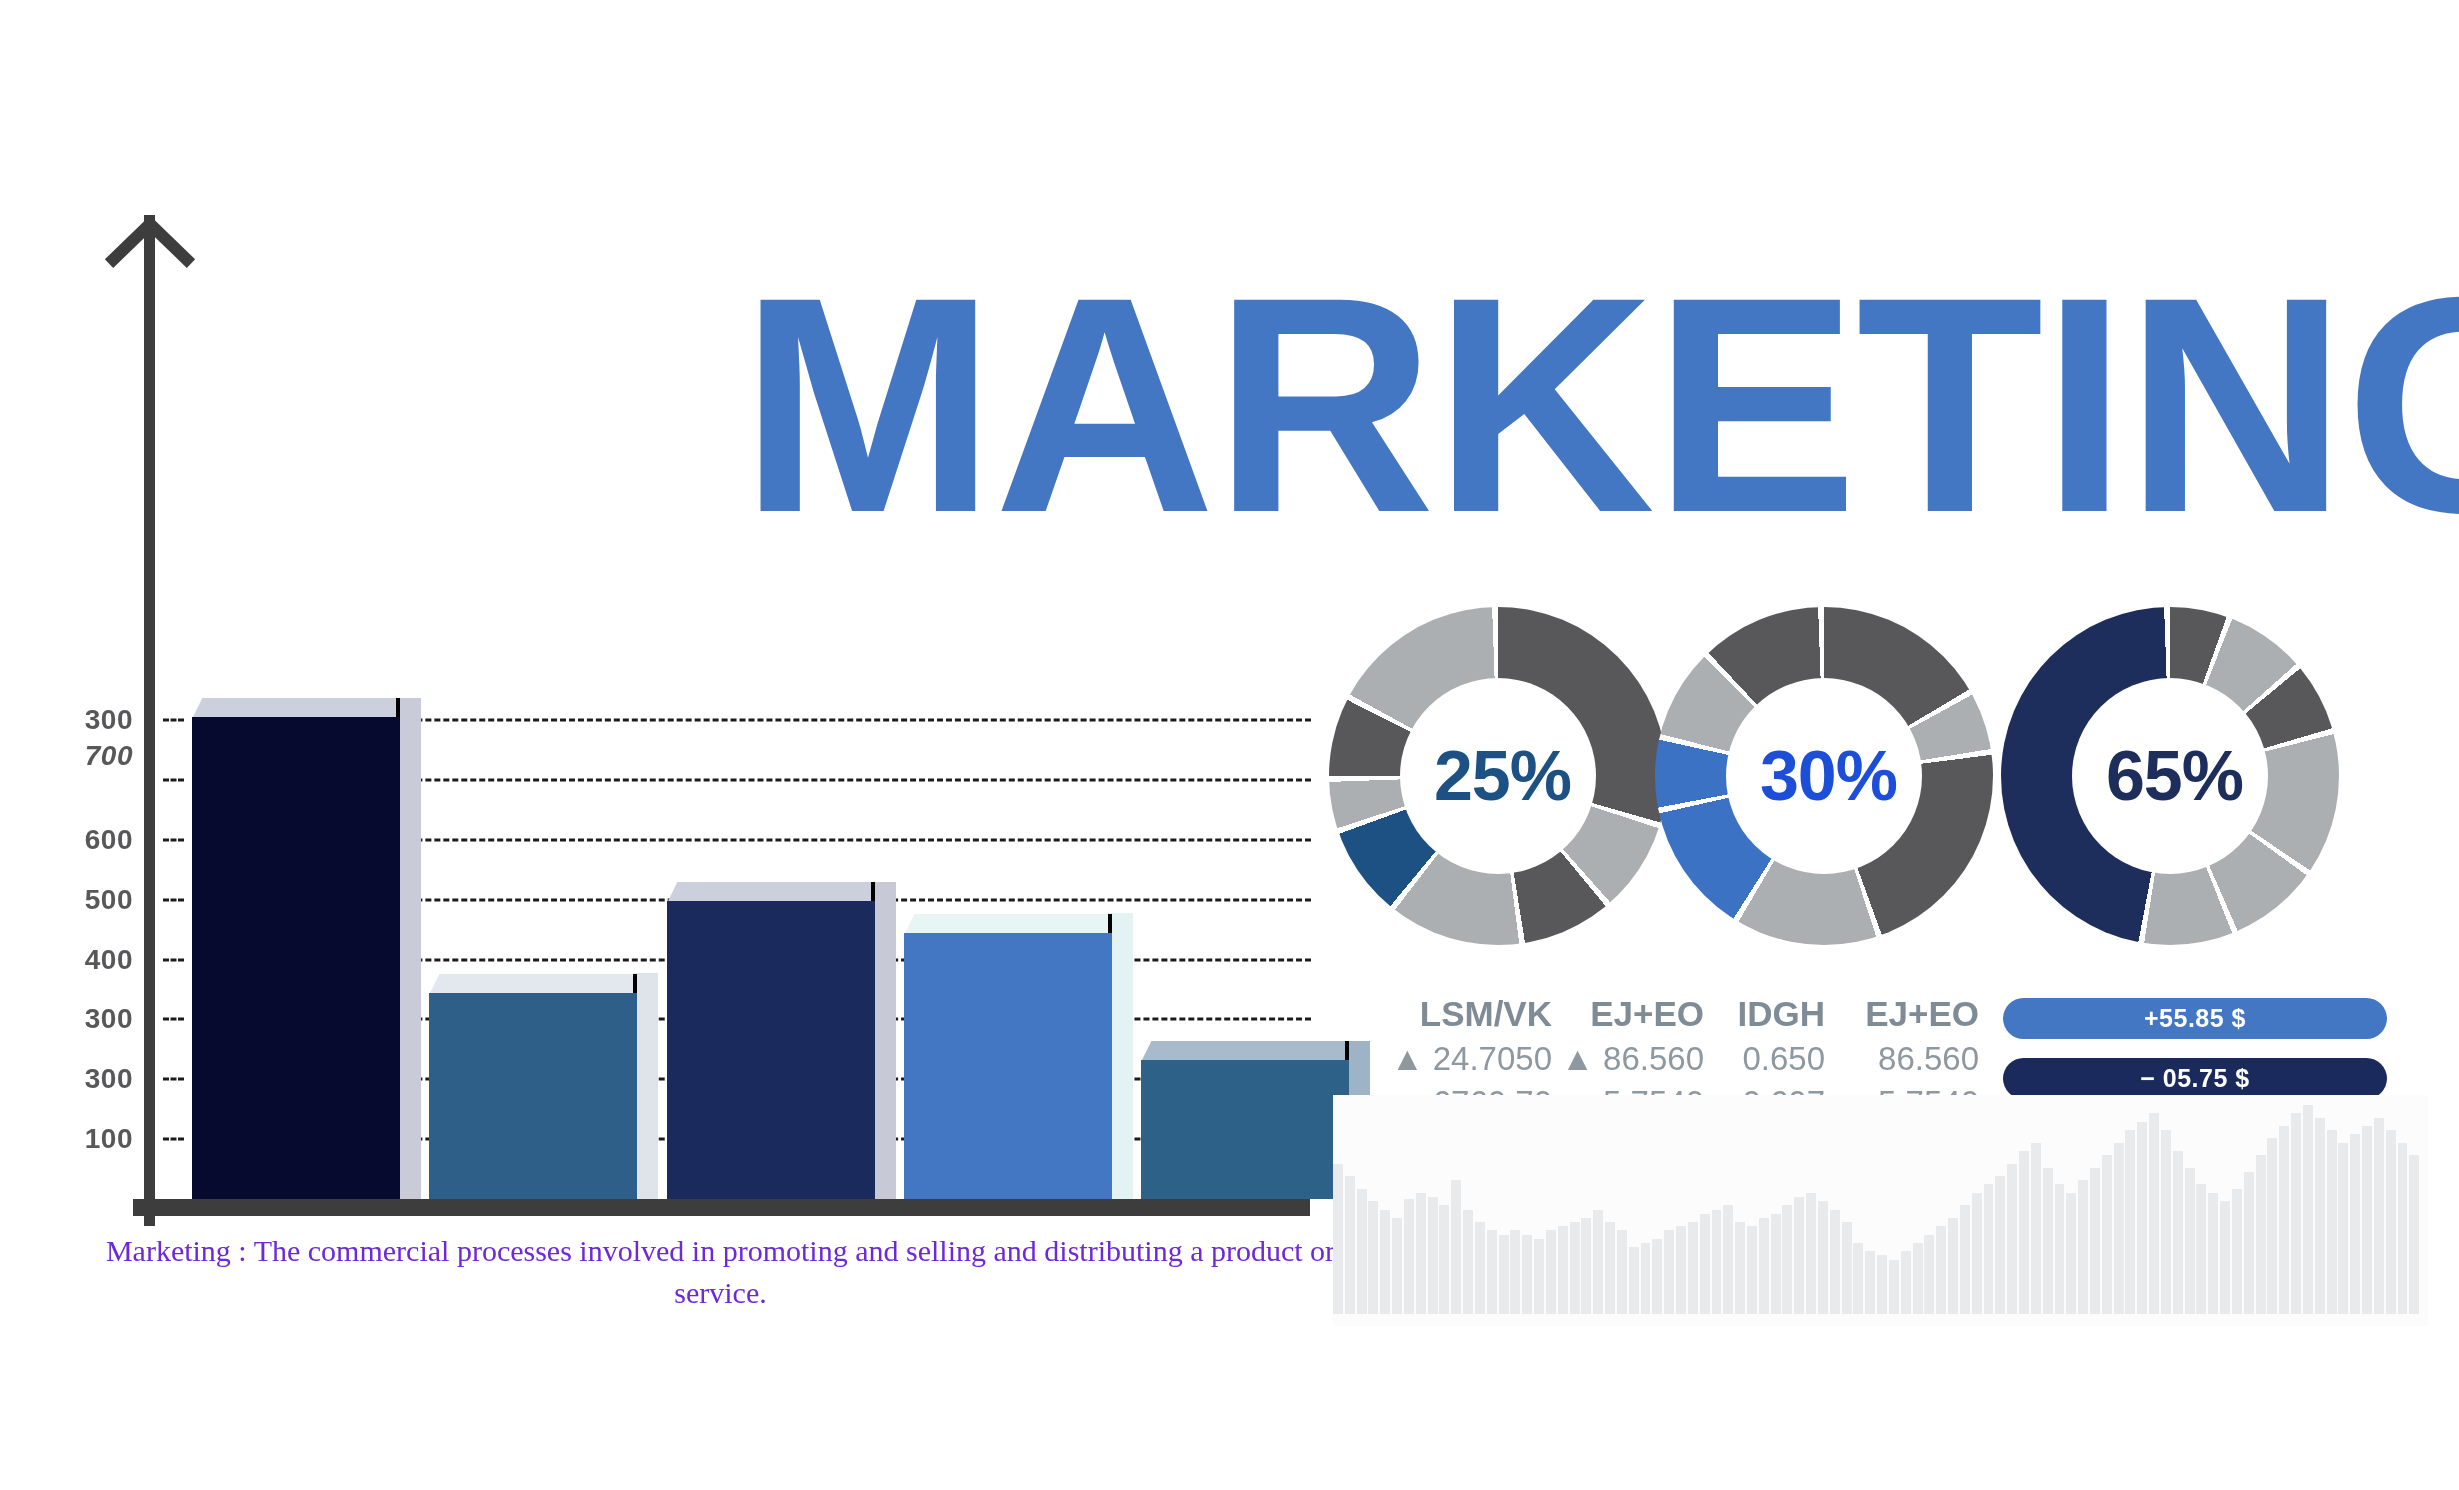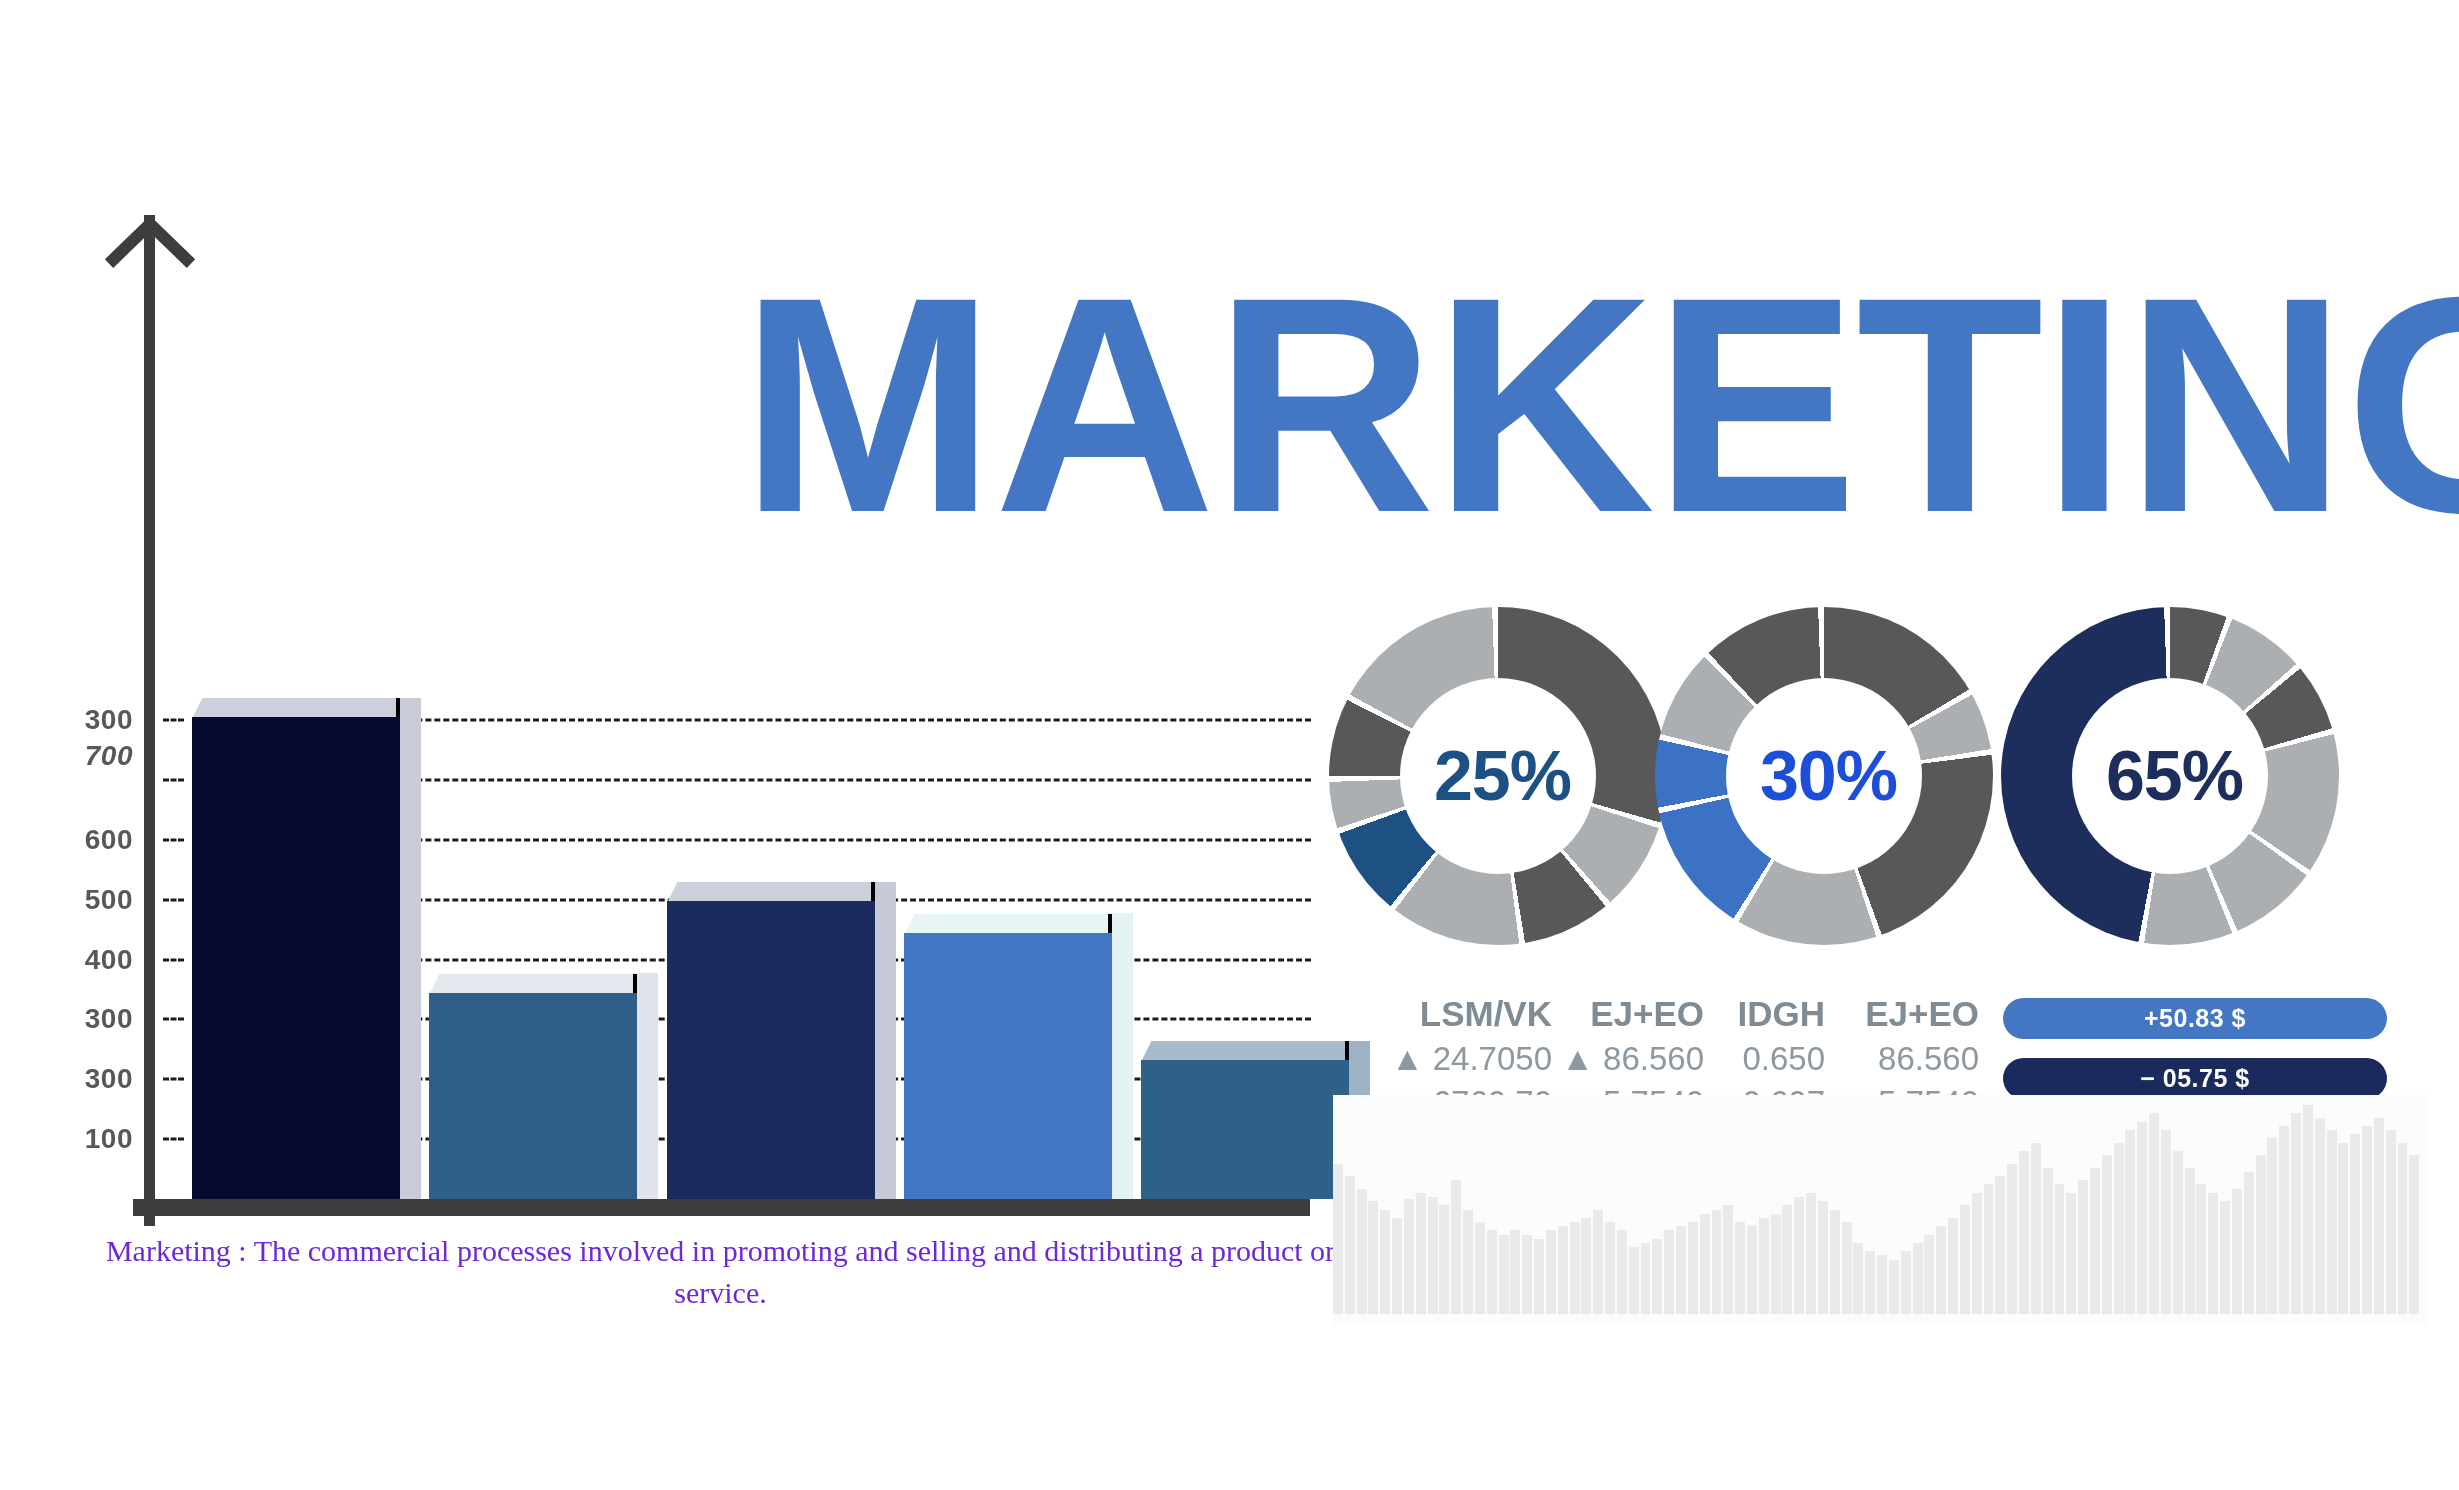--- a/index.html
+++ b/index.html
@@ -187,21 +187,21 @@
       <div class="row">
         <span class="c0">▲ 6760.70</span>
         <span class="c1">▲ 5.7540</span>
         <span class="c2">0.607</span>
         <span class="c3">5.7540</span>
       </div>
     </div>
 </div>
 
 <div id="badges">
-    <div class="badge" style="left: 2003px; top: 998px; background: rgb(67, 119, 196);">+50.83 $</div>
+    <div class="badge" style="left: 2003px; top: 998px; background: rgb(67, 119, 196);">+55.85 $</div>
     <div class="badge" style="left: 2003px; top: 1058px; background: rgb(27, 42, 92);">− 05.75 $</div>
   </div>
 
 <div id="hist-panel"></div>
 <div id="histogram">
     <i style="height: 72%;"></i>
     <i style="height: 66%;"></i>
     <i style="height: 60%;"></i>
     <i style="height: 54%;"></i>
     <i style="height: 50%;"></i>

